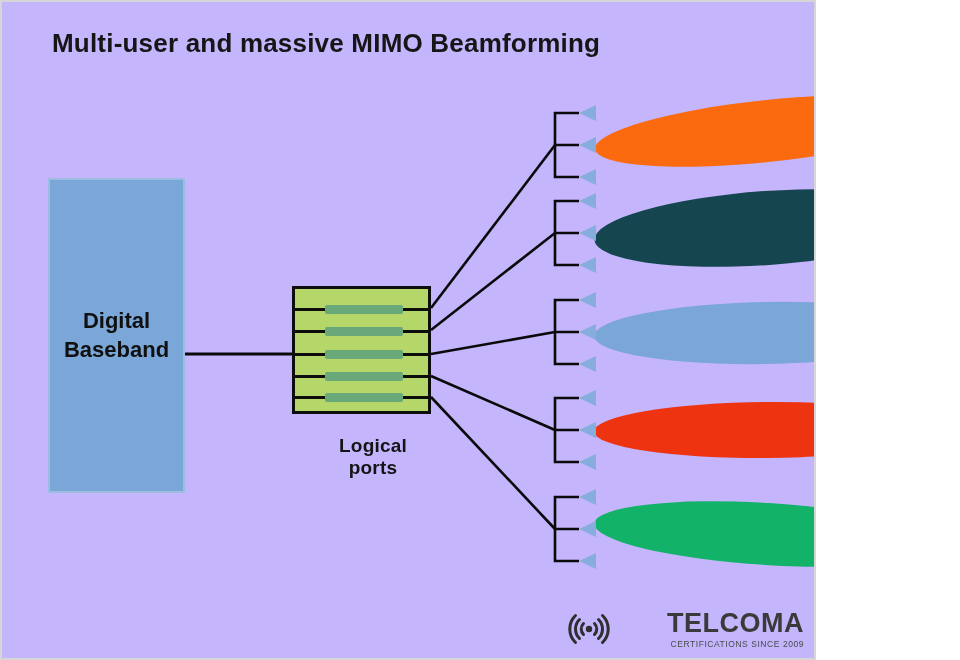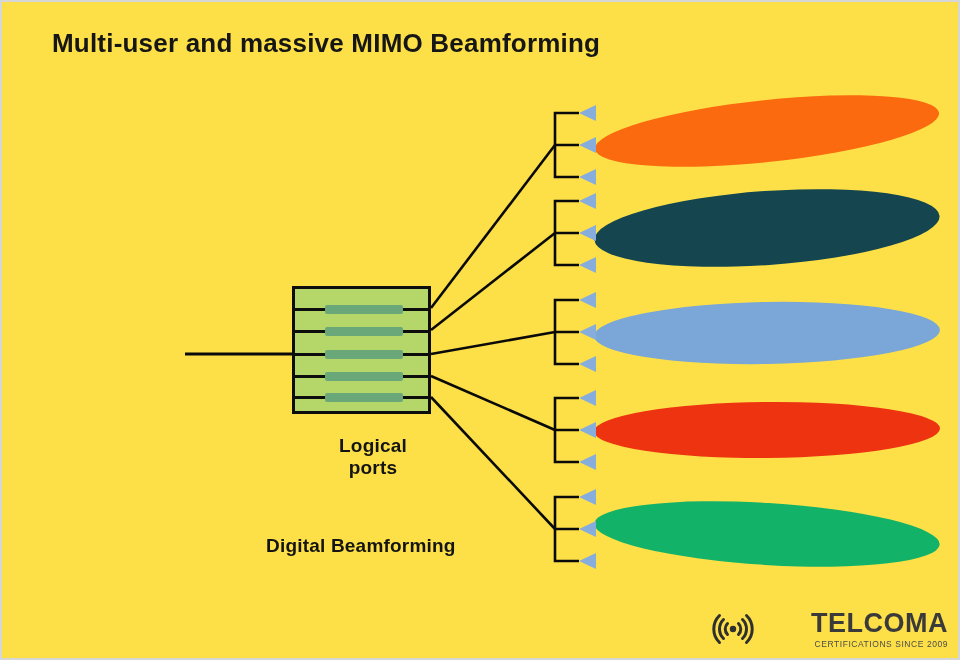--- a/index.html
+++ b/index.html
@@ -1,18 +1,18 @@
 <!DOCTYPE html>
 <html><head>
 <meta charset="utf-8">
 <style>
   html,body{margin:0;padding:0;background:#ffffff;}
   .canvas{
-    position:relative;width:960px;height:660px;box-sizing:border-box;
-    background:#fde047;border:2px solid #d6d6d6;overflow:hidden;
+    position:relative;width:816px;height:660px;box-sizing:border-box;
+    background:#c4b5fd;border:2px solid #d6d6d6;overflow:hidden;
     font-family:"Liberation Sans", sans-serif;color:#141414;
   }
   .title{
     position:absolute;left:50px;top:26px;font-size:26px;font-weight:700;
     letter-spacing:0.2px;color:#161616;
   }
   .baseband{
     position:absolute;left:46px;top:176px;width:137px;height:315px;
     background:var(--c-baseband);border:2px solid #9cbce2;box-sizing:border-box;
     display:flex;align-items:center;justify-content:center;text-align:center;
@@ -39,20 +39,24 @@
   .logo-brand{font-size:27px;font-weight:700;color:#3a3a3a;letter-spacing:0.5px;line-height:1;}
   .logo-tagline{font-size:8.5px;font-weight:400;color:#4a4a4a;letter-spacing:0.55px;margin-top:2px;padding-left:45px;}
 </style>
 </head>
 <body>
 
 <div class="canvas" style="--c-baseband: #7aa6d8; --c-portbox: #b5d769; --c-portbar: #6aa87a;">
 
   <div class="title">Multi-user and massive MIMO Beamforming</div>
 
+  <div class="baseband">
+    <div class="label">Digital
+Baseband</div>
+  </div>
 
   <svg class="overlay" id="overlay" viewBox="0 0 960 660" xmlns="http://www.w3.org/2000/svg">
       <ellipse cx="765" cy="129" rx="173" ry="31" fill="#fb6a0e" transform="rotate(-6 765 129)"></ellipse>
       <ellipse cx="765" cy="226" rx="173" ry="37" fill="#15464f" transform="rotate(-4 765 226)"></ellipse>
       <ellipse cx="765" cy="331" rx="173" ry="31" fill="#7aa6d8" transform="rotate(-1 765 331)"></ellipse>
       <ellipse cx="765" cy="428" rx="173" ry="28" fill="#ee3310" transform="rotate(-0.5 765 428)"></ellipse>
       <ellipse cx="765" cy="532" rx="173" ry="31" fill="#13b269" transform="rotate(3.5 765 532)"></ellipse>
       <path d="M183 352 L291 352" stroke="#0a0a0a" stroke-width="3" fill="none"></path>
       <path d="M429 306 L553 143" stroke="#0a0a0a" stroke-width="2.6" fill="none"></path>
       <path d="M577 111 L553 111 L553 175 L577 175 M553 143 L577 143" stroke="#0a0a0a" stroke-width="2.6" fill="none"></path>
@@ -88,21 +92,20 @@
     <div class="port-line" style="top:86px"></div>
     <div class="port-line" style="top:107px"></div>
     <div class="port-bar" style="top:16px"></div>
     <div class="port-bar" style="top:38px"></div>
     <div class="port-bar" style="top:61px"></div>
     <div class="port-bar" style="top:83px"></div>
     <div class="port-bar" style="top:104px"></div>
   </div>
 
   <div class="caption logical">Logical ports</div>
-  <div class="caption beamforming">Digital Beamforming</div>
 
   <div class="logo">
     <svg width="50" height="42" viewBox="0 0 50 42" xmlns="http://www.w3.org/2000/svg" fill="none" stroke="#2f2f2f" stroke-width="3" stroke-linecap="round">
       <circle cx="25" cy="21" r="3.2" fill="#2f2f2f" stroke="none"></circle>
       <path d="M30.5 15.5 A7.8 7.8 0 0 1 30.5 26.5"></path>
       <path d="M34.5 11.5 A13.3 13.3 0 0 1 34.5 30.5"></path>
       <path d="M38.5 7.5  A18.8 18.8 0 0 1 38.5 34.5"></path>
       <path d="M19.5 15.5 A7.8 7.8 0 0 0 19.5 26.5"></path>
       <path d="M15.5 11.5 A13.3 13.3 0 0 0 15.5 30.5"></path>
       <path d="M11.5 7.5  A18.8 18.8 0 0 0 11.5 34.5"></path>

